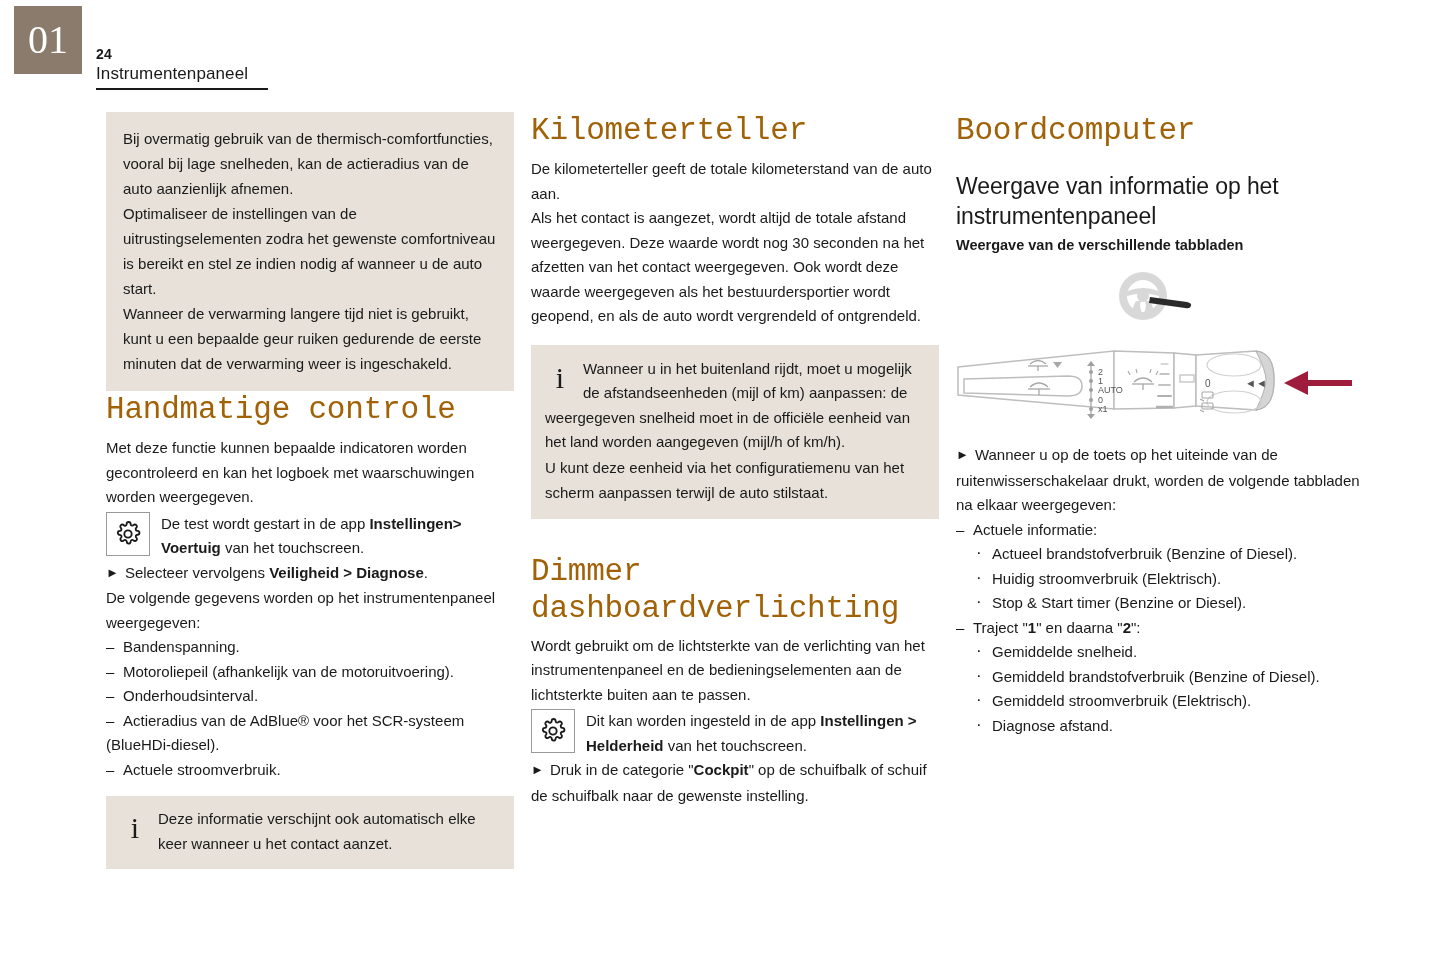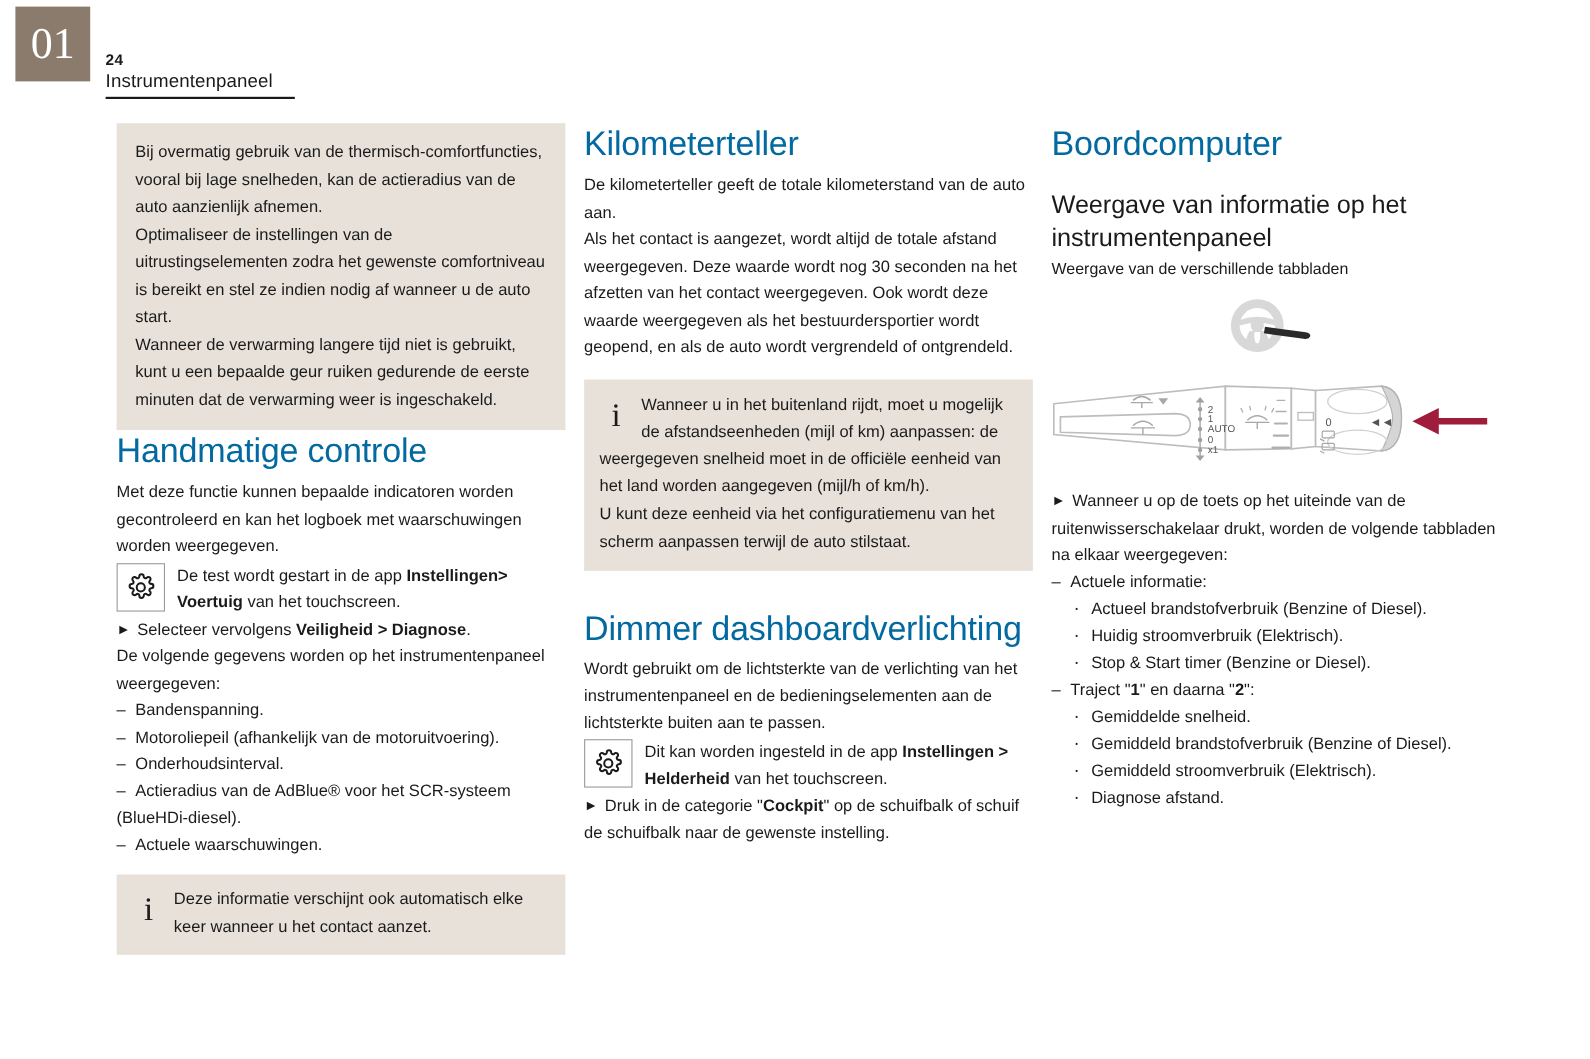--- a/index.html
+++ b/index.html
@@ -70,33 +70,34 @@
   .col-2 { left: 531px; }
   .col-3 { left: 956px; }
 
   
   h1.section {
     font-size: 31px;
     font-weight: 400;
     line-height: 37px;
     letter-spacing: -0.2px;
     margin: 0 0 8px 0;
-    color: #0369a1;
+    color: #a16207;
+    font-family: Liberation Mono, monospace;
   }
   h2.subsection {
     font-size: 23px;
     font-weight: 400;
     line-height: 30px;
     letter-spacing: -0.1px;
     margin: 22px 0 2px 0;
     color: #1a1a1a;
   }
   h3.minihead {
     font-size: 14.5px;
-    font-weight: normal;
+    font-weight: bold;
     line-height: 20px;
     margin: 4px 0 6px 0;
   }
   p.body {
     font-size: 15px;
     line-height: 24.5px;
     margin: 0;
     letter-spacing: 0.01px;
   }
   .beige {
@@ -227,21 +228,21 @@
     <div class="arrow-item"><span class="tri">►</span><span>Selecteer vervolgens </span><b>Veiligheid &gt; Diagnose</b><span>.</span></div>
 
     <p class="body">De volgende gegevens worden op het instrumentenpaneel weergegeven:</p>
 
     <ul class="dash">
       <li><span>Bandenspanning.</span></li>
       <li><span>Motoroliepeil (afhankelijk van de motoruitvoering).</span></li>
       <li><span>Onderhoudsinterval.</span></li>
       <li><span>Actieradius van de AdBlue® voor het SCR-systeem</span></li>
       <li class="nohang"><span>(BlueHDi-diesel).</span></li>
-      <li><span>Actuele waarschuwingen.</span></li>
+      <li><span>Actuele stroomverbruik.</span></li>
     </ul>
 
     <div class="beige" style="margin-top:14px;padding:11px 16px 13px 14px">
       <div class="callout" style="margin:0">
         <div class="info-glyph">i</div>
         <div class="ctext">Deze informatie verschijnt ook automatisch elke keer wanneer u het contact aanzet.</div>
         <div class="clear"></div>
       </div>
     </div>
 

